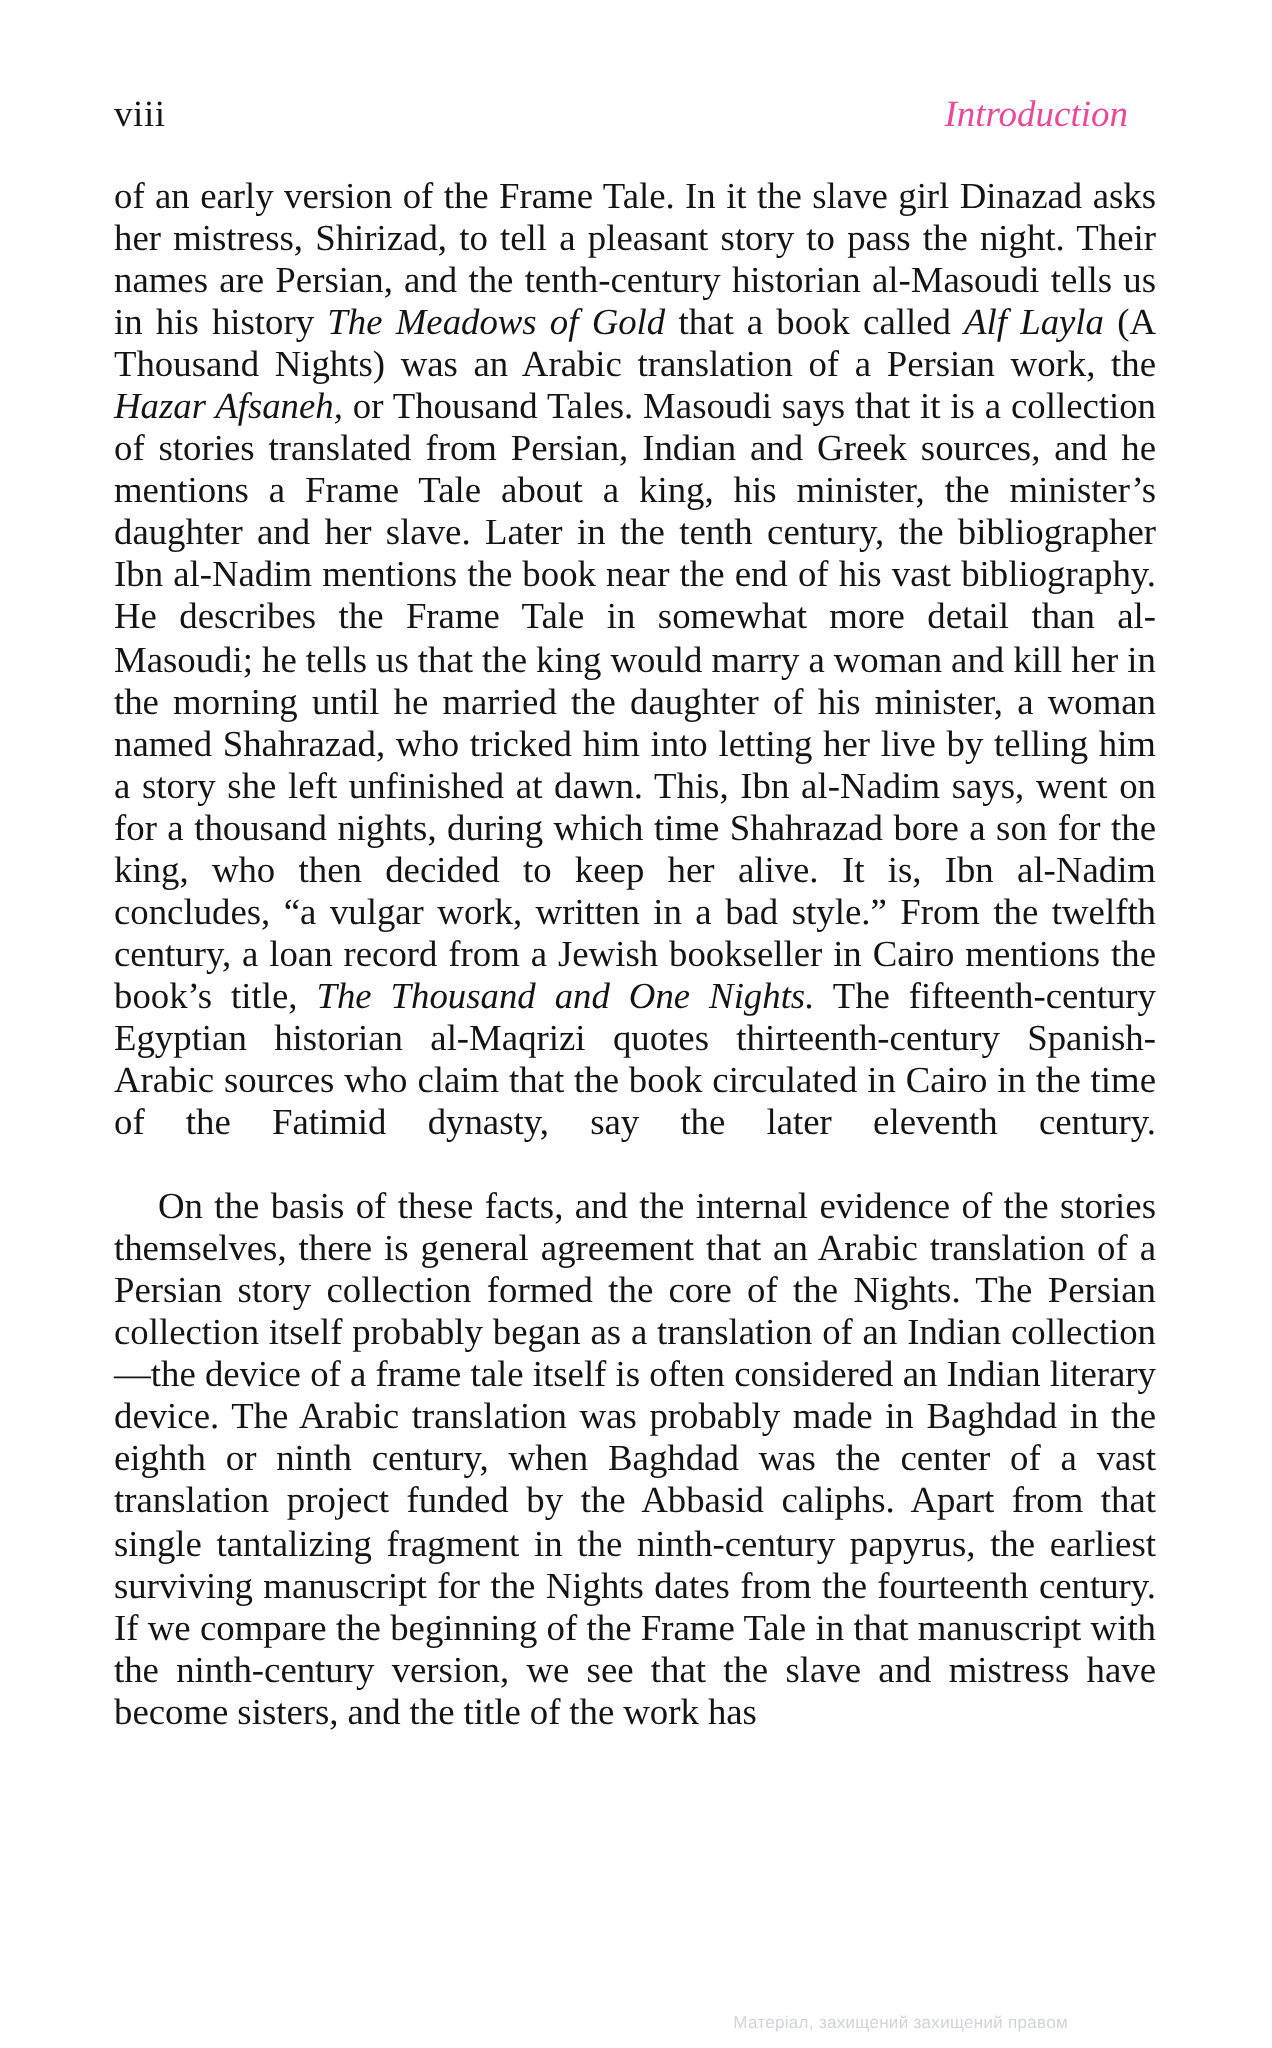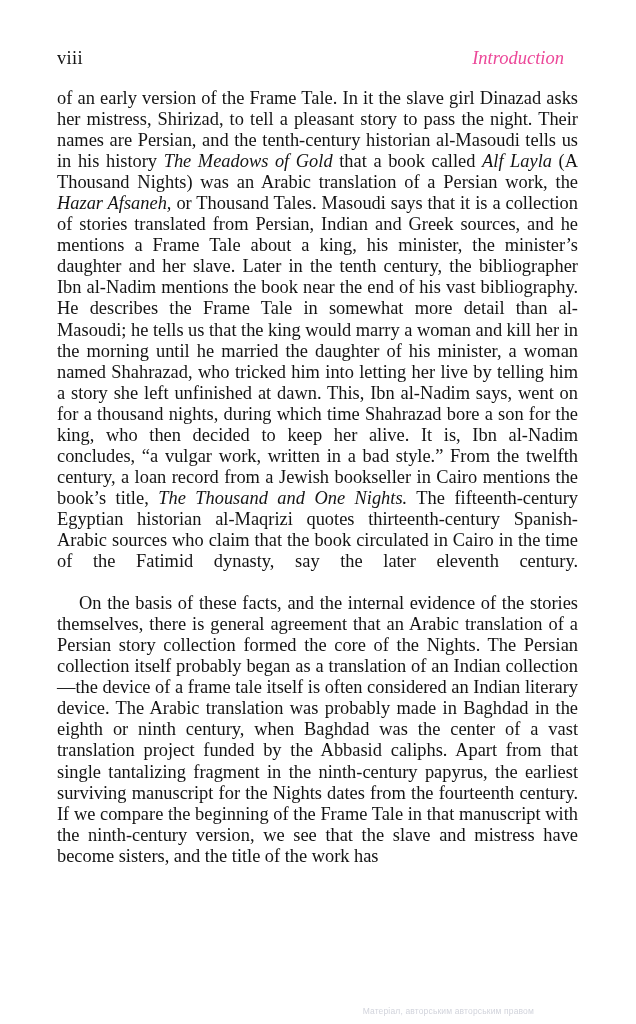--- a/index.html
+++ b/index.html
@@ -108,15 +108,15 @@
   <div class="running-head">
     <span class="folio">viii</span>
     <span class="head-title">Introduction</span>
   </div>
 
   <div class="textblock">
     <p class="para"><span>of an early version of the Frame Tale. In it the slave girl Dinazad asks her mistress, Shirizad, to tell a pleasant story to pass the night. Their names are Persian, and the tenth-century historian al-Masoudi tells us in his history </span><i>The Meadows of Gold</i><span> that a book called </span><i>Alf Layla</i><span> (A Thousand Nights) was an Arabic translation of a Persian work, the </span><i>Hazar Afsaneh,</i><span> or Thousand Tales. Masoudi says that it is a collection of stories translated from Persian, Indian and Greek sources, and he mentions a Frame Tale about a king, his minister, the minister’s daughter and her slave. Later in the tenth century, the bibliographer Ibn al-Nadim mentions the book near the end of his vast bibliography. He describes the Frame Tale in somewhat more detail than al-Masoudi; he tells us that the king would marry a woman and kill her in the morning until he married the daughter of his minister, a woman named Shahrazad, who tricked him into letting her live by telling him a story she left unfinished at dawn. This, Ibn al-Nadim says, went on for a thousand nights, during which time Shahrazad bore a son for the king, who then decided to keep her alive. It is, Ibn al-Nadim concludes, “a vulgar work, written in a bad style.” From the twelfth century, a loan record from a Jewish bookseller in Cairo mentions the book’s title, </span><i>The Thousand and One Nights.</i><span> The fifteenth-century Egyptian historian al-Maqrizi quotes thirteenth-century Spanish-Arabic sources who claim that the book circulated in Cairo in the time of the Fatimid dynasty, say the later eleventh century.</span></p>
     <p class="para indent nostretch"><span>On the basis of these facts, and the internal evidence of the stories themselves, there is general agreement that an Arabic translation of a Persian story collection formed the core of the Nights. The Persian collection itself probably began as a translation of an Indian collection—the device of a frame tale itself is often considered an Indian literary device. The Arabic translation was probably made in Baghdad in the eighth or ninth century, when Baghdad was the center of a vast translation project funded by the Abbasid caliphs. Apart from that single tantalizing fragment in the ninth-century papyrus, the earliest surviving manuscript for the Nights dates from the fourteenth century. If we compare the beginning of the Frame Tale in that manuscript with the ninth-century version, we see that the slave and mistress have become sisters, and the title of the work has</span></p>
   </div>
 
-  <div class="watermark" style="color: rgb(210, 212, 220);">Матеріал, авторським авторським правом</div>
+  <div class="watermark" style="color: rgb(210, 212, 220);">Матеріал, захищений захищений правом</div>
 
 </div>
 
 </body></html>

